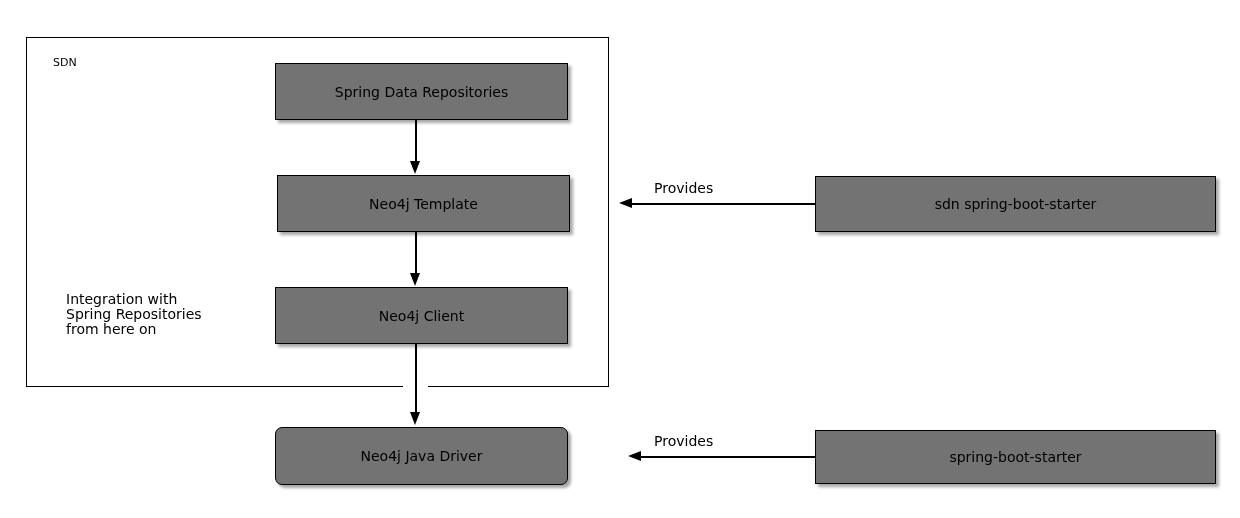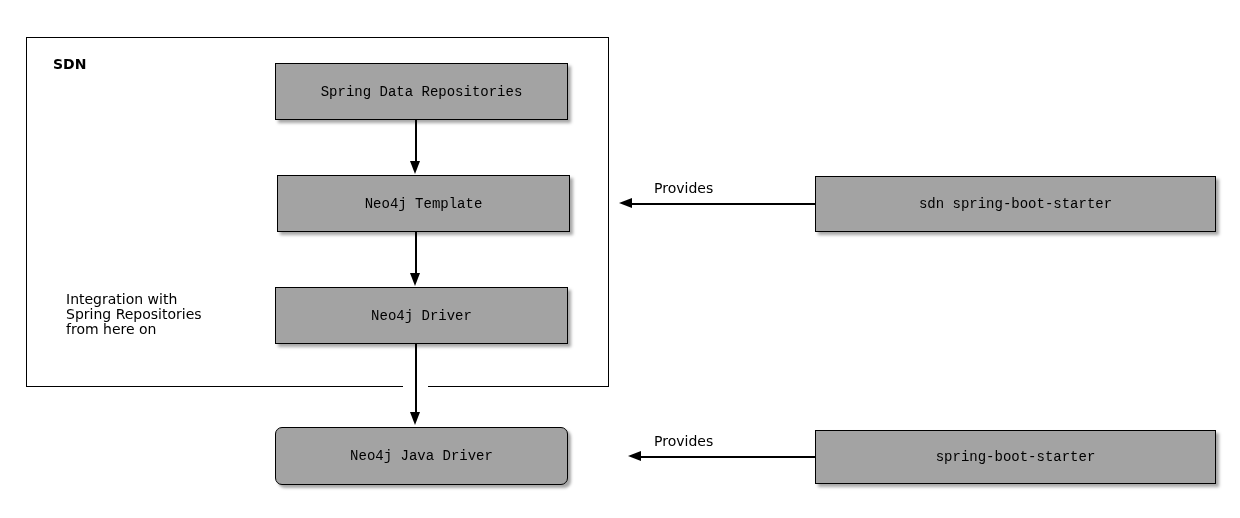--- a/index.html
+++ b/index.html
@@ -12,36 +12,35 @@
     color: #000000;
     overflow: hidden;
   }
   .group {
     position: absolute;
     border: 1.5px solid #000000;
     background: transparent;
   }
   .group-label {
     position: absolute;
-    font-size: 14px;
-    font-weight: bold;
+    font-size: 11px;
+    font-weight: normal;
     letter-spacing: 0px;
   }
   .node {
     position: absolute;
-    background: #a3a3a3;
+    background: #737373;
     border: 1.5px solid #000000;
     box-shadow: 3px 3px 3px rgba(0,0,0,0.35);
     display: flex;
     align-items: center;
     justify-content: center;
     font-size: 14px;
     text-align: left;
     z-index: 2;
-    font-family: Liberation Mono, monospace;
   }
   .vline, .hline { position: absolute; background: #000000; z-index: 4; }
   .vline { width: 1.5px; }
   .hline { height: 1.5px; }
   .head-down {
     position: absolute;
     width: 0; height: 0;
     border-left: 5.5px solid transparent;
     border-right: 5.5px solid transparent;
     border-top: 13px solid #000000;
@@ -91,21 +90,21 @@
 
   <div class="node" style="left:275px; top:63px; width:291px; height:55px;">
     <span>Spring Data Repositories</span>
   </div>
 
   <div class="node" style="left:264px; top:175px; width:291px; height:55px;margin-left:13px;">
     <span>Neo4j Template</span>
   </div>
 
   <div class="node" style="left:275px; top:287px; width:291px; height:55px;">
-    <span>Neo4j Driver</span>
+    <span>Neo4j Client</span>
   </div>
 
   <div class="node" style="left:275px; top:427px; width:291px; height:56px;border-radius:7px;">
     <span>Neo4j Java Driver</span>
   </div>
 
   <div class="node" style="left:815px; top:176px; width:399px; height:54px;">
     <span>sdn spring-boot-starter</span>
   </div>
 

